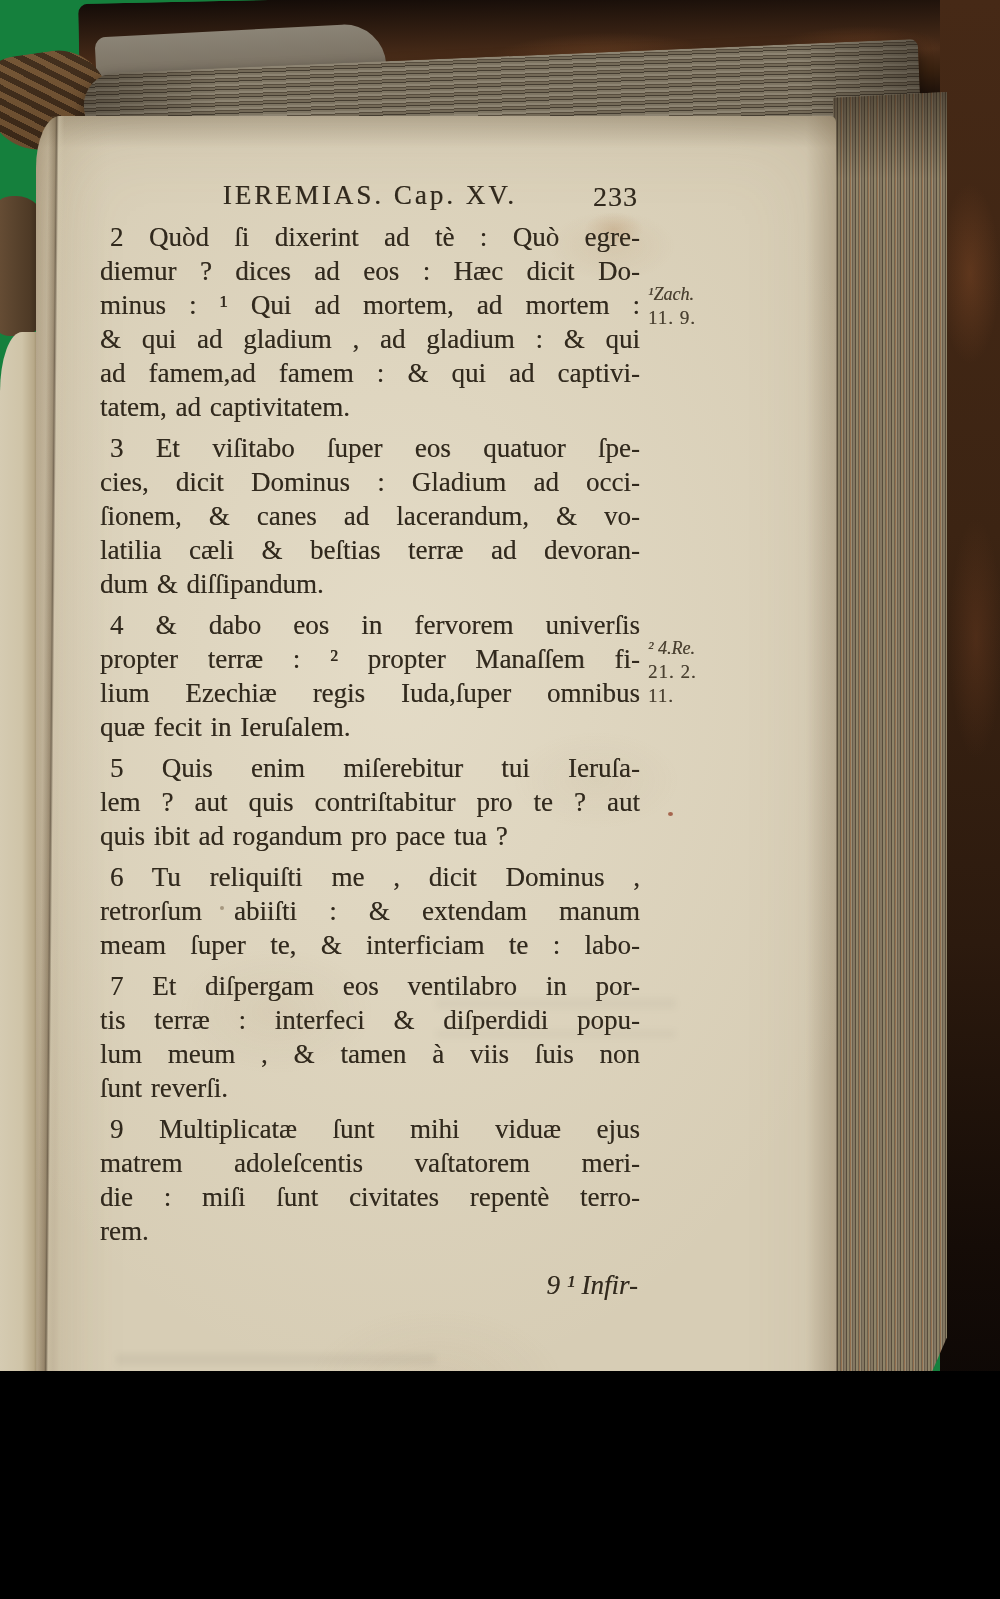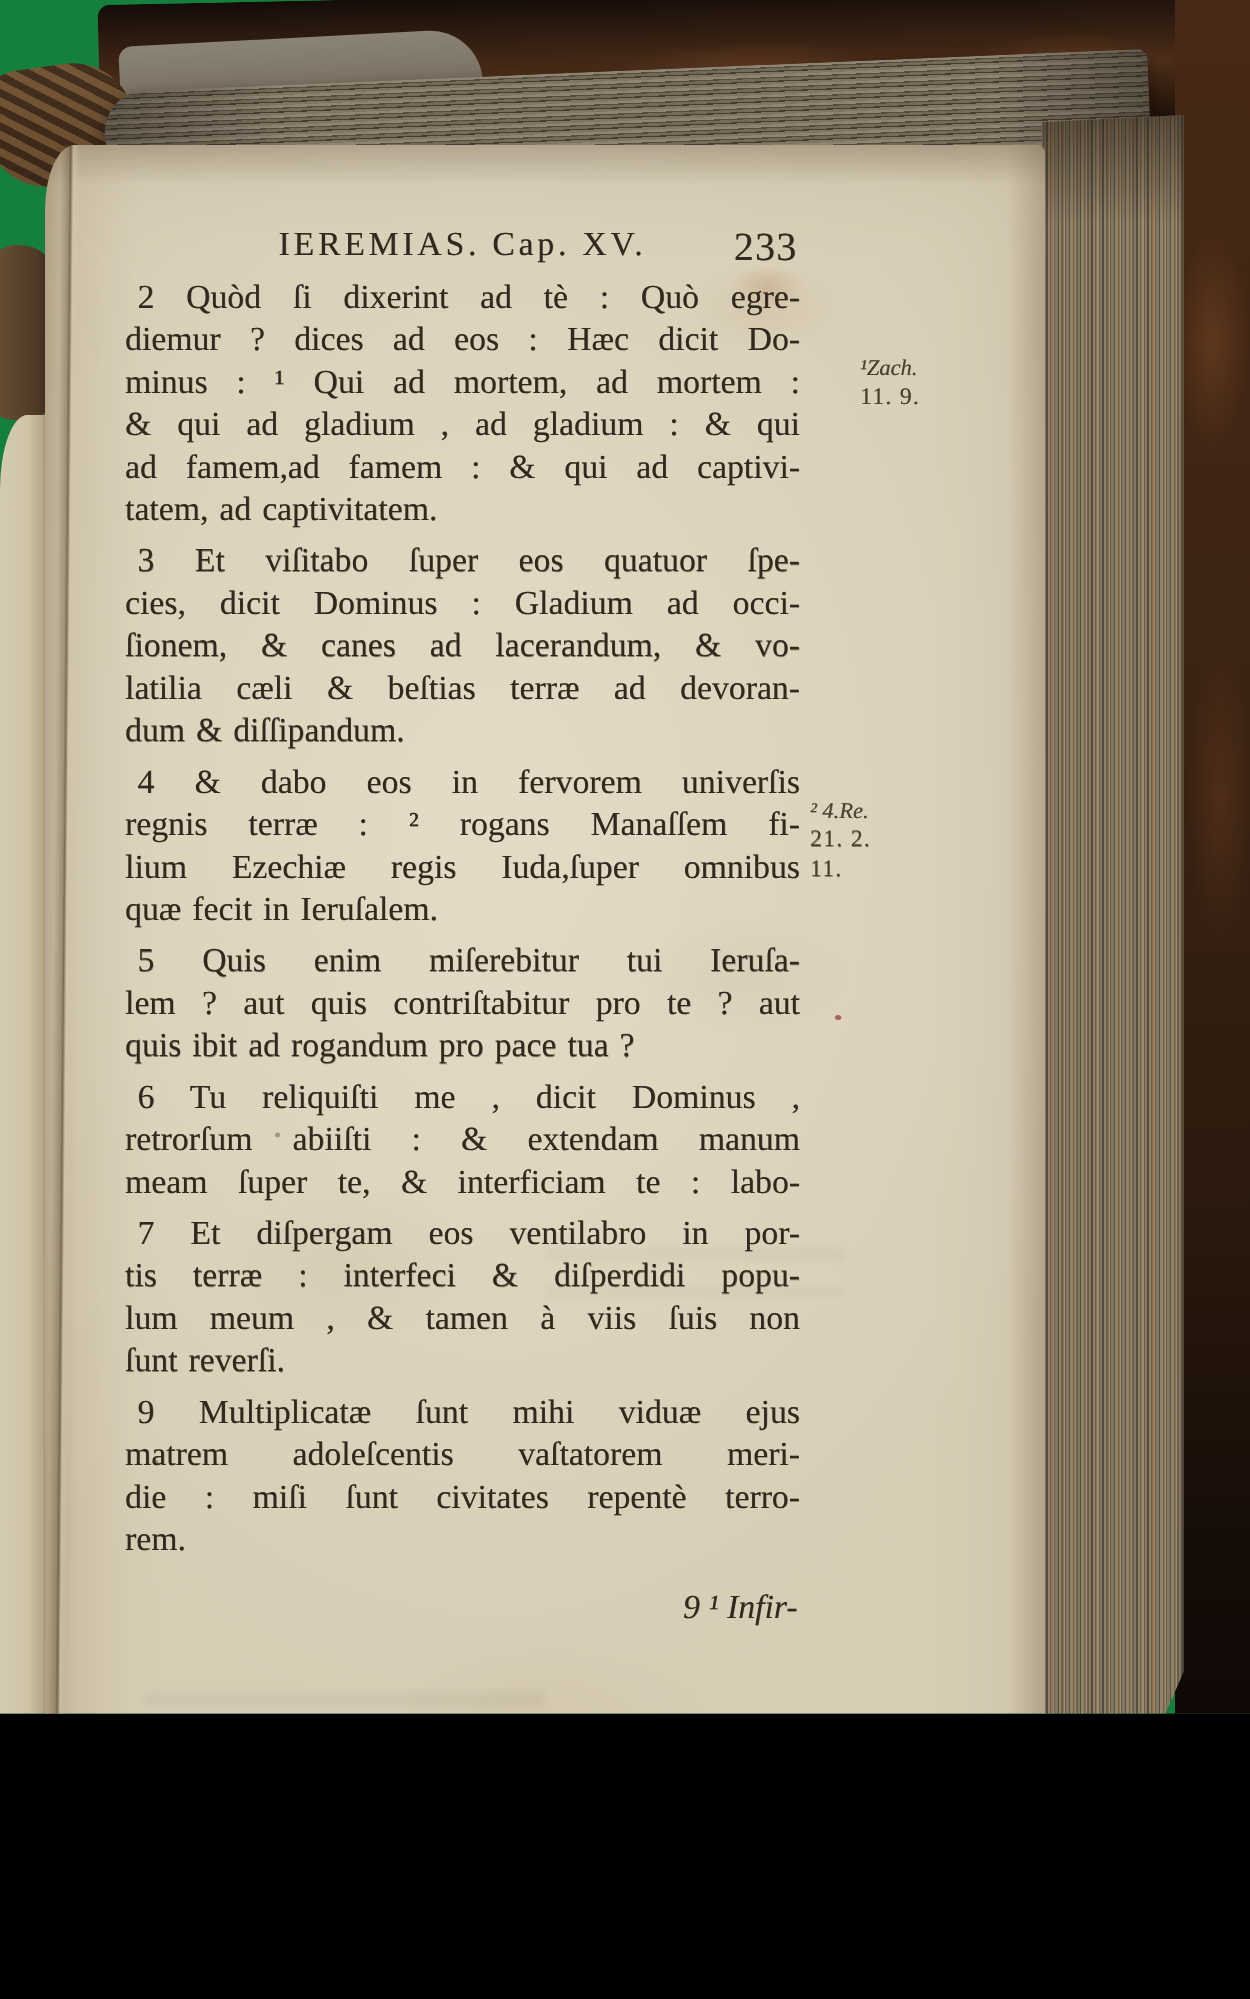--- a/index.html
+++ b/index.html
@@ -125,31 +125,31 @@
   .text-block{
     position:absolute;left:64px;top:62px;width:540px;
     color:#31291d;font-size:27px;line-height:34px;
     text-shadow:.3px .3px .5px rgba(49,41,29,.5);
   }
   .header-row{position:relative;height:34px;margin-bottom:8px;}
   .header-title{
     position:absolute;left:0;right:0;text-align:center;
     letter-spacing:3px;font-size:27px;
   }
-  .page-number{position:absolute;right:2px;top:2px;font-size:32px;letter-spacing:1px;}
+  .page-number{position:absolute;right:2px;top:2px;font-size:28px;letter-spacing:1px;}
   .verse{margin:0 0 7px 0;}
   .line{width:100%;text-align:justify;text-align-last:justify;word-spacing:2px;}
   .line.first{padding-left:10px;box-sizing:border-box;}
   .line.last{text-align-last:left;}
   .catchword-row{margin-top:20px;text-align:right;padding-right:2px;font-style:italic;}
   .margin-note{position:absolute;left:calc(100% + 8px);width:92px;color:#4a4030;}
   .margin-note .mn-line{line-height:24px;white-space:nowrap;}
   .mn-italic{font-style:italic;font-size:18px;}
   .mn-roman{font-size:19px;letter-spacing:1px;}
-  .mn-1{top:104px;margin-left:40px;}
+  .mn-1{top:104px;}
   .mn-2{top:458px;}
 </style>
 </head>
 <body>
 
 <div class="scene">
 
   <div class="cover-head"></div>
   <div class="headcap-tear"></div>
   <div class="headband-knot"></div>
@@ -189,21 +189,21 @@
           </div>
           <div class="verse">
             <div class="line first">3 Et viſitabo ſuper eos quatuor ſpe-</div>
             <div class="line">cies, dicit Dominus : Gladium ad occi-</div>
             <div class="line">ſionem, &amp; canes ad lacerandum, &amp; vo-</div>
             <div class="line">latilia cæli &amp; beſtias terræ ad devoran-</div>
             <div class="line last">dum &amp; diſſipandum.</div>
           </div>
           <div class="verse">
             <div class="line first">4 &amp; dabo eos in fervorem univerſis</div>
-            <div class="line">regnis terræ : ² rogans Manaſſem fi-</div>
+            <div class="line">propter terræ : ² propter Manaſſem fi-</div>
             <div class="line">lium Ezechiæ regis Iuda,ſuper omnibus</div>
             <div class="line last">quæ fecit in Ieruſalem.</div>
           </div>
           <div class="verse">
             <div class="line first">5 Quis enim miſerebitur tui Ieruſa-</div>
             <div class="line">lem ? aut quis contriſtabitur pro te ? aut</div>
             <div class="line last">quis ibit ad rogandum pro pace tua ?</div>
           </div>
           <div class="verse">
             <div class="line first">6 Tu reliquiſti me , dicit Dominus ,</div>

